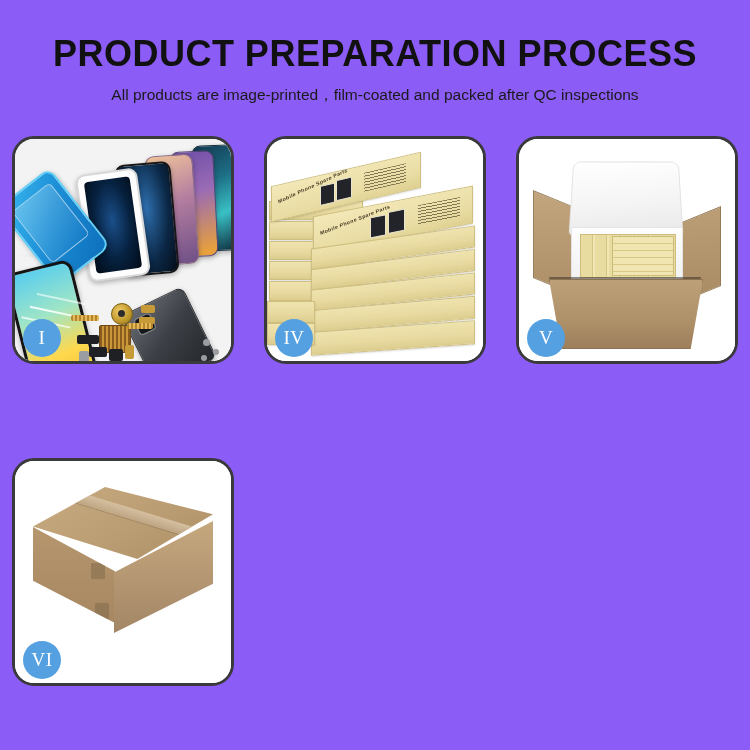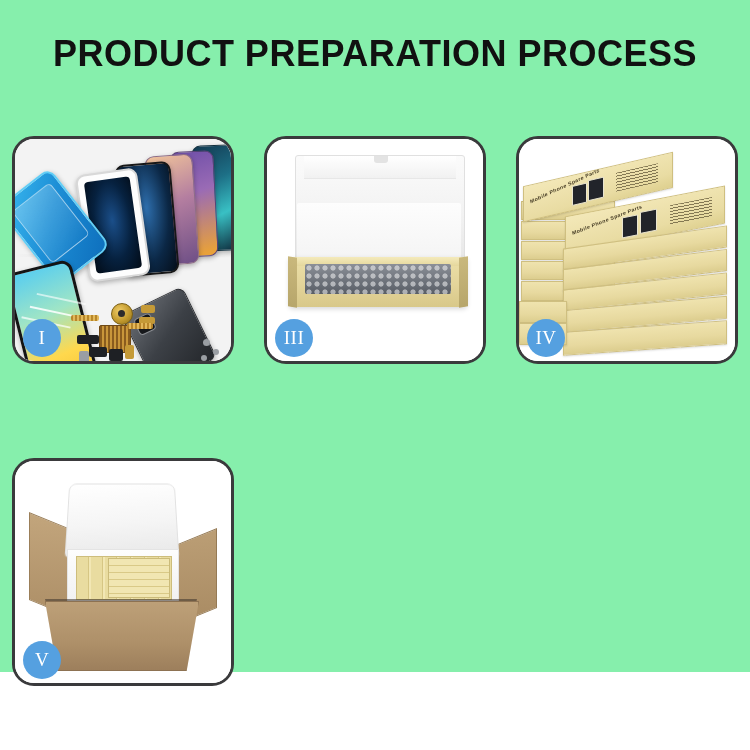--- a/index.html
+++ b/index.html
@@ -9,22 +9,22 @@
   body {
     width: 750px;
     height: 750px;
     background: #ffffff;
     font-family: "Liberation Sans", sans-serif;
     overflow: hidden;
   }
   .page {
     position: relative;
     width: 750px;
-    height: 672px;
-    background: #86efac;
+    height: 750px;
+    background: #8b5cf6;
     box-sizing: border-box;
   }
 
   
   .header {
     padding-top: 34px;
     text-align: center;
   }
   .title {
     font-family: "Liberation Sans", sans-serif;
@@ -522,20 +522,21 @@
     border-radius: 1px;
   }
 </style>
 </head>
 <body>
 
 <div class="page">
 
   <div class="header">
     <h1 class="title">PRODUCT PREPARATION PROCESS</h1>
+    <p class="subtitle">All products are image-printed，film-coated and packed after QC inspections</p>
   </div>
 
   <div class="grid">
 
     <div class="panel">
       <div class="panel-stage">
         <div class="p1-bg"></div>
 
         <div class="phone ph-teal"></div>
         <div class="phone ph-purple"></div>
@@ -558,34 +559,20 @@
         <div class="chip chip-gold" style="left:110px; top:206px; width:9px; height:14px;"></div>
         <div class="chip chip-conn" style="left:112px; top:184px; width:26px; height:6px;"></div>
         <div class="chip chip-gray" style="left:188px; top:200px; width:7px; height:7px; border-radius:50%;"></div>
         <div class="chip chip-gray" style="left:198px; top:210px; width:6px; height:6px; border-radius:50%;"></div>
         <div class="chip chip-gray" style="left:186px; top:216px; width:6px; height:6px; border-radius:50%;"></div>
       </div>
       <div class="badge">I</div>
     </div>
 
 
-    <div class="panel">
-      <div class="panel-stage">
-        <div class="p3-bg"></div>
-        <div class="foam-lid"></div>
-        <div class="foam-front"></div>
-        <div class="box-tray">
-          <div class="box-tray-lip"></div>
-          <div class="box-side-l"></div>
-          <div class="box-side-r"></div>
-          <div class="box-wrap"></div>
-        </div>
-      </div>
-      <div class="badge">III</div>
-    </div>
 
     <div class="panel">
       <div class="panel-stage">
         <div class="p4-bg"></div>
         <div class="stack">
 
           <div class="sbox" style="left:2px; top:40px; width:92px; height:17px;"></div>
           <div class="sbox" style="left:2px; top:60px; width:92px; height:17px;"></div>
           <div class="sbox" style="left:2px; top:80px; width:92px; height:17px;"></div>
           <div class="sbox" style="left:2px; top:100px; width:92px; height:17px;"></div>
@@ -629,15 +616,28 @@
         <div class="cooler-body">
           <div class="yellow-rows"></div>
           <div class="yellow-rows2"></div>
         </div>
         <div class="carton-edge"></div>
         <div class="carton-front"></div>
       </div>
       <div class="badge">V</div>
     </div>
 
+    <div class="panel">
+      <div class="panel-stage">
+        <div class="p6-bg"></div>
+        <div class="c-top"></div>
+        <div class="c-tape"></div>
+        <div class="c-left">
+          <div class="c-notch" style="left:58px; top:36px;"></div>
+          <div class="c-notch" style="left:62px; top:76px;"></div>
+        </div>
+        <div class="c-right"></div>
+      </div>
+      <div class="badge">VI</div>
+    </div>
 
   </div>
 </div>
 
 </body></html>

